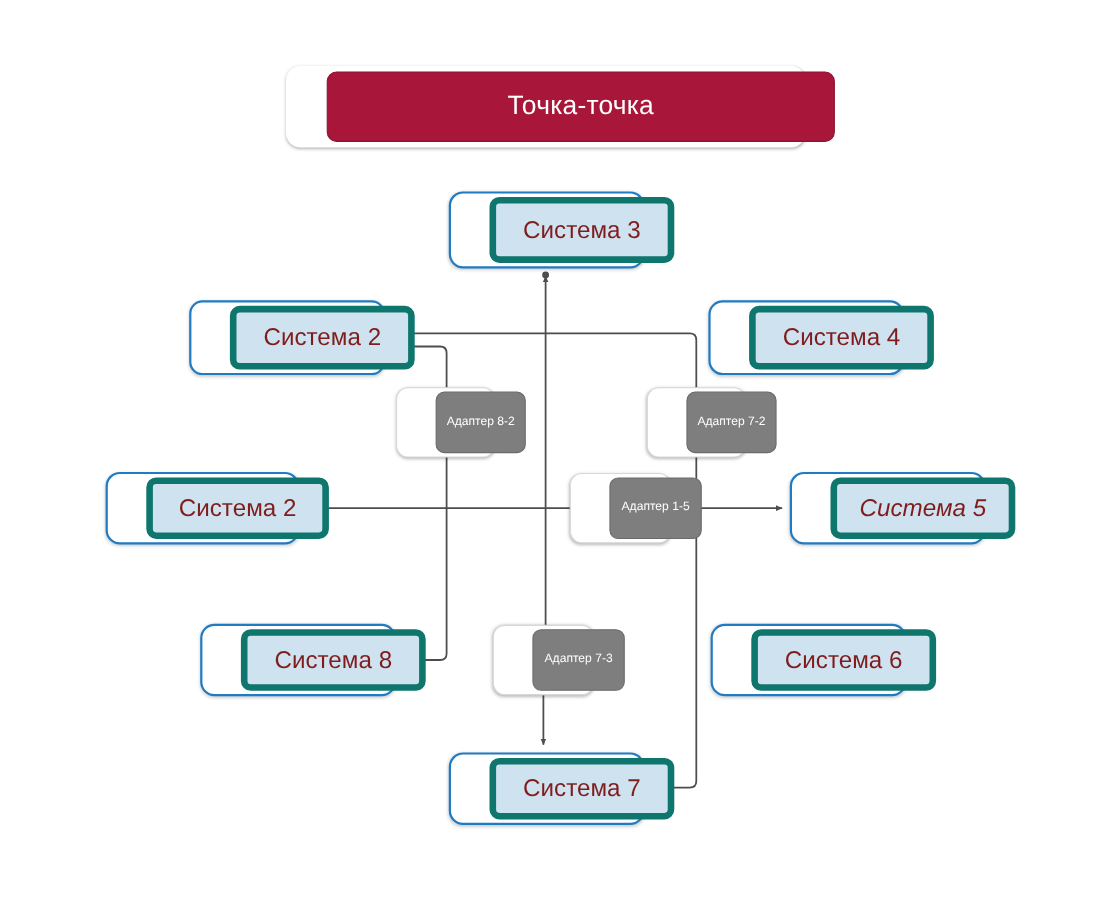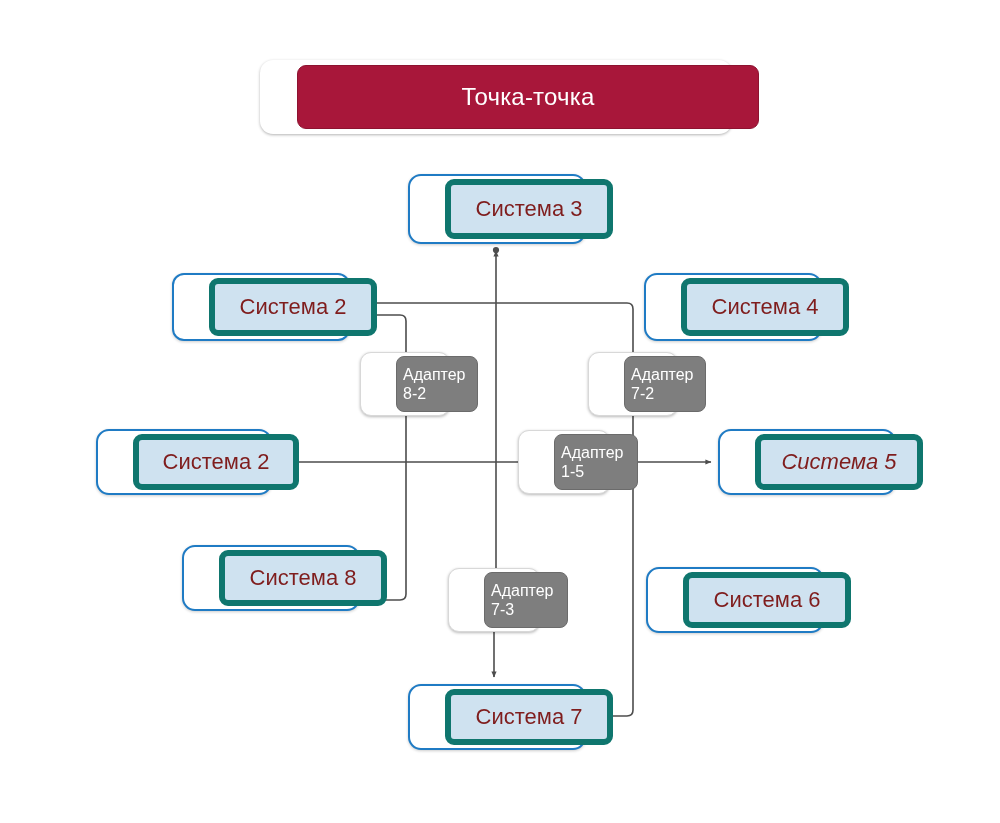--- a/index.html
+++ b/index.html
@@ -87,21 +87,21 @@
     border-radius: 11px;
     padding: 3px;
     border: 1px solid #d8d8d8;
     box-shadow: 0 1px 3px rgba(0,0,0,0.28);
   }
   .adapter > .inner {
     background: #7e7e7e;
     border: 1px solid #6b6b6b;
     border-radius: 8px;
     color: #ffffff;
-    font-size: 16px;
+    font-size: 11px;
   }
 
   .label {
     display: block;
     line-height: 1.2;
     padding: 0 6px;
   }
 </style>
 </head>
 <body>
@@ -173,21 +173,21 @@
       <span class="label">Система 2</span>
     </div>
   </div>
 
   <div class="node system ringed" style="left:718px; top:429px; width:178px; height:66px;font-style:italic;">
     <div class="inner">
       <span class="label">Система 5</span>
     </div>
   </div>
 
-  <div class="node system ringed" style="left:182px; top:545px; width:178px; height:66px;">
+  <div class="node system ringed" style="left:182px; top:567px; width:178px; height:66px;">
     <div class="inner">
       <span class="label">Система 8</span>
     </div>
   </div>
 
   <div class="node system ringed" style="left:646px; top:567px; width:178px; height:66px;">
     <div class="inner">
       <span class="label">Система 6</span>
     </div>
   </div>

